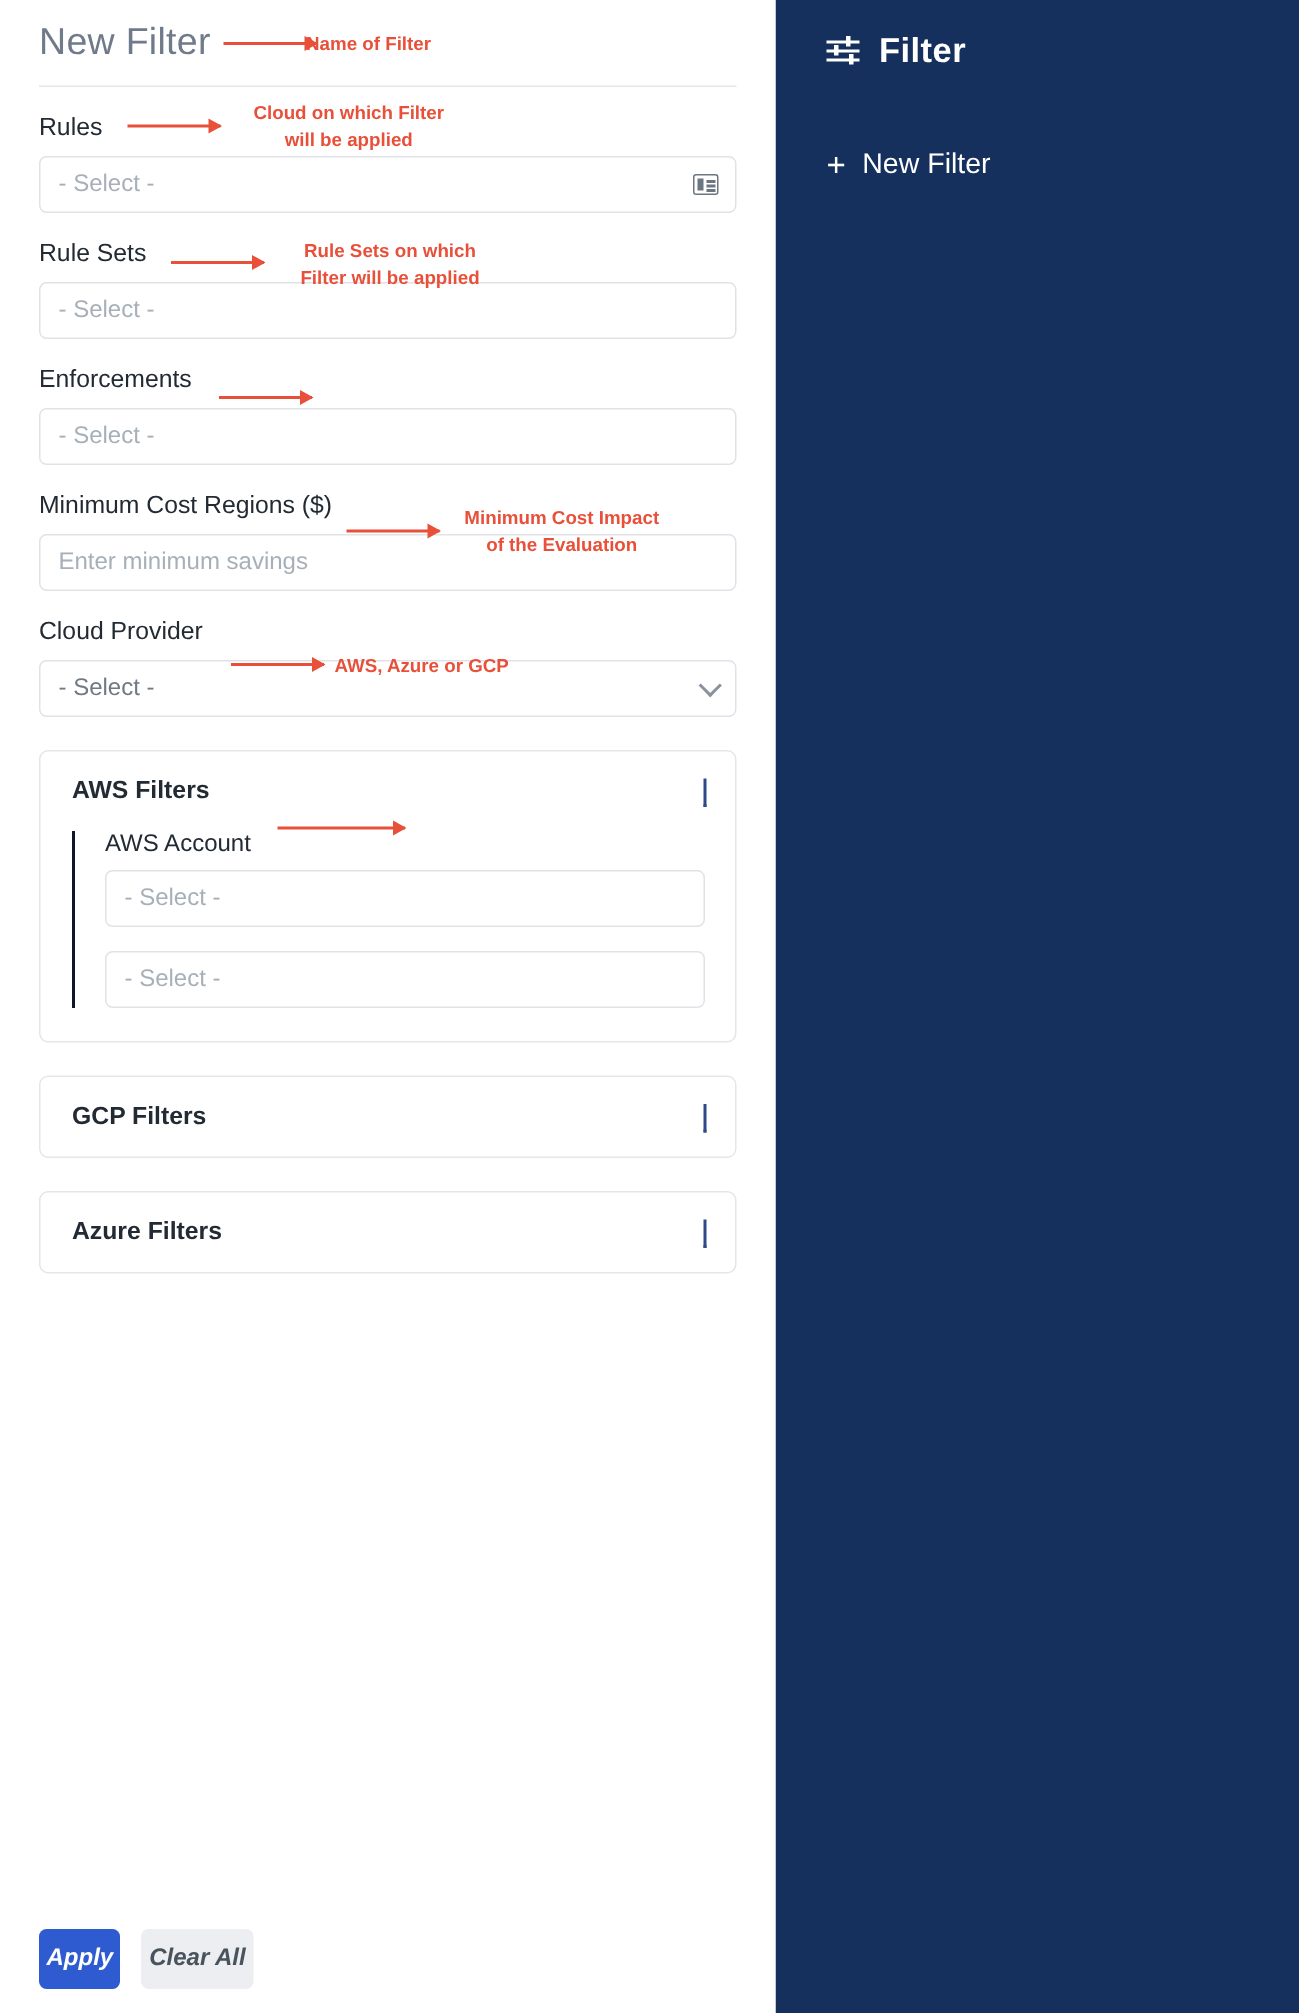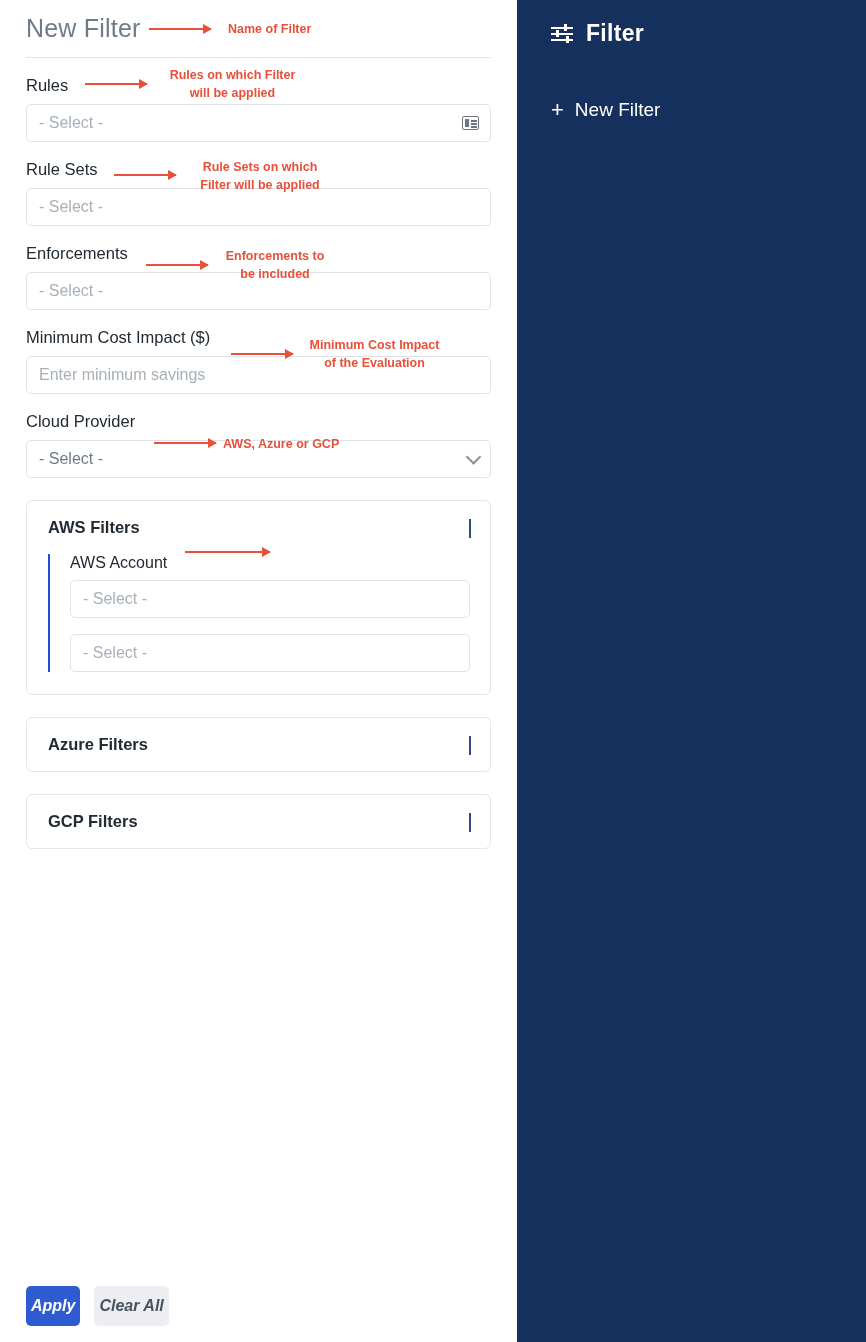--- a/index.html
+++ b/index.html
@@ -103,21 +103,21 @@
   }
   .card-head-title {
     font-size: 16.5px;
     color: #222a33;
     font-weight: 700;
   }
   .card-body {
     padding: 0 20px 22px 21px;
   }
   .nested {
-    border-left: 2px solid #1d4ed8;
+    border-left: 2px solid #0f172a;
     padding-left: 20px;
   }
   .nested .sub-label {
     font-size: 16px;
     color: #222a33;
     margin-bottom: 8px;
     display: block;
   }
   .nested .control { margin-bottom: 16px; }
   .nested .control:last-child { margin-bottom: 0; }
@@ -251,21 +251,21 @@
       </div>
 
       <div class="field">
         <span class="field-label">Enforcements</span>
         <div class="control">
           <span class="ph">- Select -</span>
         </div>
       </div>
 
       <div class="field">
-        <span class="field-label">Minimum Cost Impact ($)</span>
+        <span class="field-label">Minimum Cost Regions ($)</span>
         <div class="control">
           <span class="ph">Enter minimum savings</span>
         </div>
       </div>
 
       <div class="field">
         <span class="field-label">Cloud Provider</span>
         <div class="control">
           <span class="ph dark">- Select -</span>
           <span class="right-icon">
@@ -287,53 +287,51 @@
             </div>
             <div class="control">
               <span class="ph">- Select -</span>
             </div>
           </div>
         </div>
       </div>
 
       <div class="card">
         <div class="card-head">
-          <span class="card-head-title">Azure Filters</span>
+          <span class="card-head-title">GCP Filters</span>
           <span><span class="chev"></span></span>
         </div>
       </div>
 
       <div class="card">
         <div class="card-head">
-          <span class="card-head-title">GCP Filters</span>
+          <span class="card-head-title">Azure Filters</span>
           <span><span class="chev"></span></span>
         </div>
       </div>
 
     </div>
 
     <div class="footer">
       <button class="btn btn-apply">Apply</button>
       <button class="btn btn-clear">Clear All</button>
     </div>
 
     <div class="arrow" style="left:149px; top:28px; width:62px;"></div>
-    <div class="anno" style="left:228px; top:20px; text-align:left;">Name of Filter</div>
+    <div class="anno" style="left:204px; top:20px; text-align:left;">Name of Filter</div>
 
     <div class="arrow" style="left:85px; top:83px; width:62px;"></div>
-    <div class="anno" style="left:155px; top:66px; width:155px;">Rules on which Filter
+    <div class="anno" style="left:155px; top:66px; width:155px;">Cloud on which Filter
 will be applied</div>
 
     <div class="arrow" style="left:114px; top:174px; width:62px;"></div>
     <div class="anno" style="left:180px; top:158px; width:160px;">Rule Sets on which
 Filter will be applied</div>
 
     <div class="arrow" style="left:146px; top:264px; width:62px;"></div>
-    <div class="anno" style="left:210px; top:247px; width:130px;">Enforcements to
-be included</div>
 
     <div class="arrow" style="left:231px; top:353px; width:62px;"></div>
     <div class="anno" style="left:297px; top:336px; width:155px;">Minimum Cost Impact
 of the Evaluation</div>
 
     <div class="arrow" style="left:154px; top:442px; width:62px;"></div>
     <div class="anno" style="left:223px; top:435px; text-align:left;">AWS, Azure or GCP</div>
 
     <div class="arrow" style="left:185px; top:551px; width:85px;"></div>
   </div>

